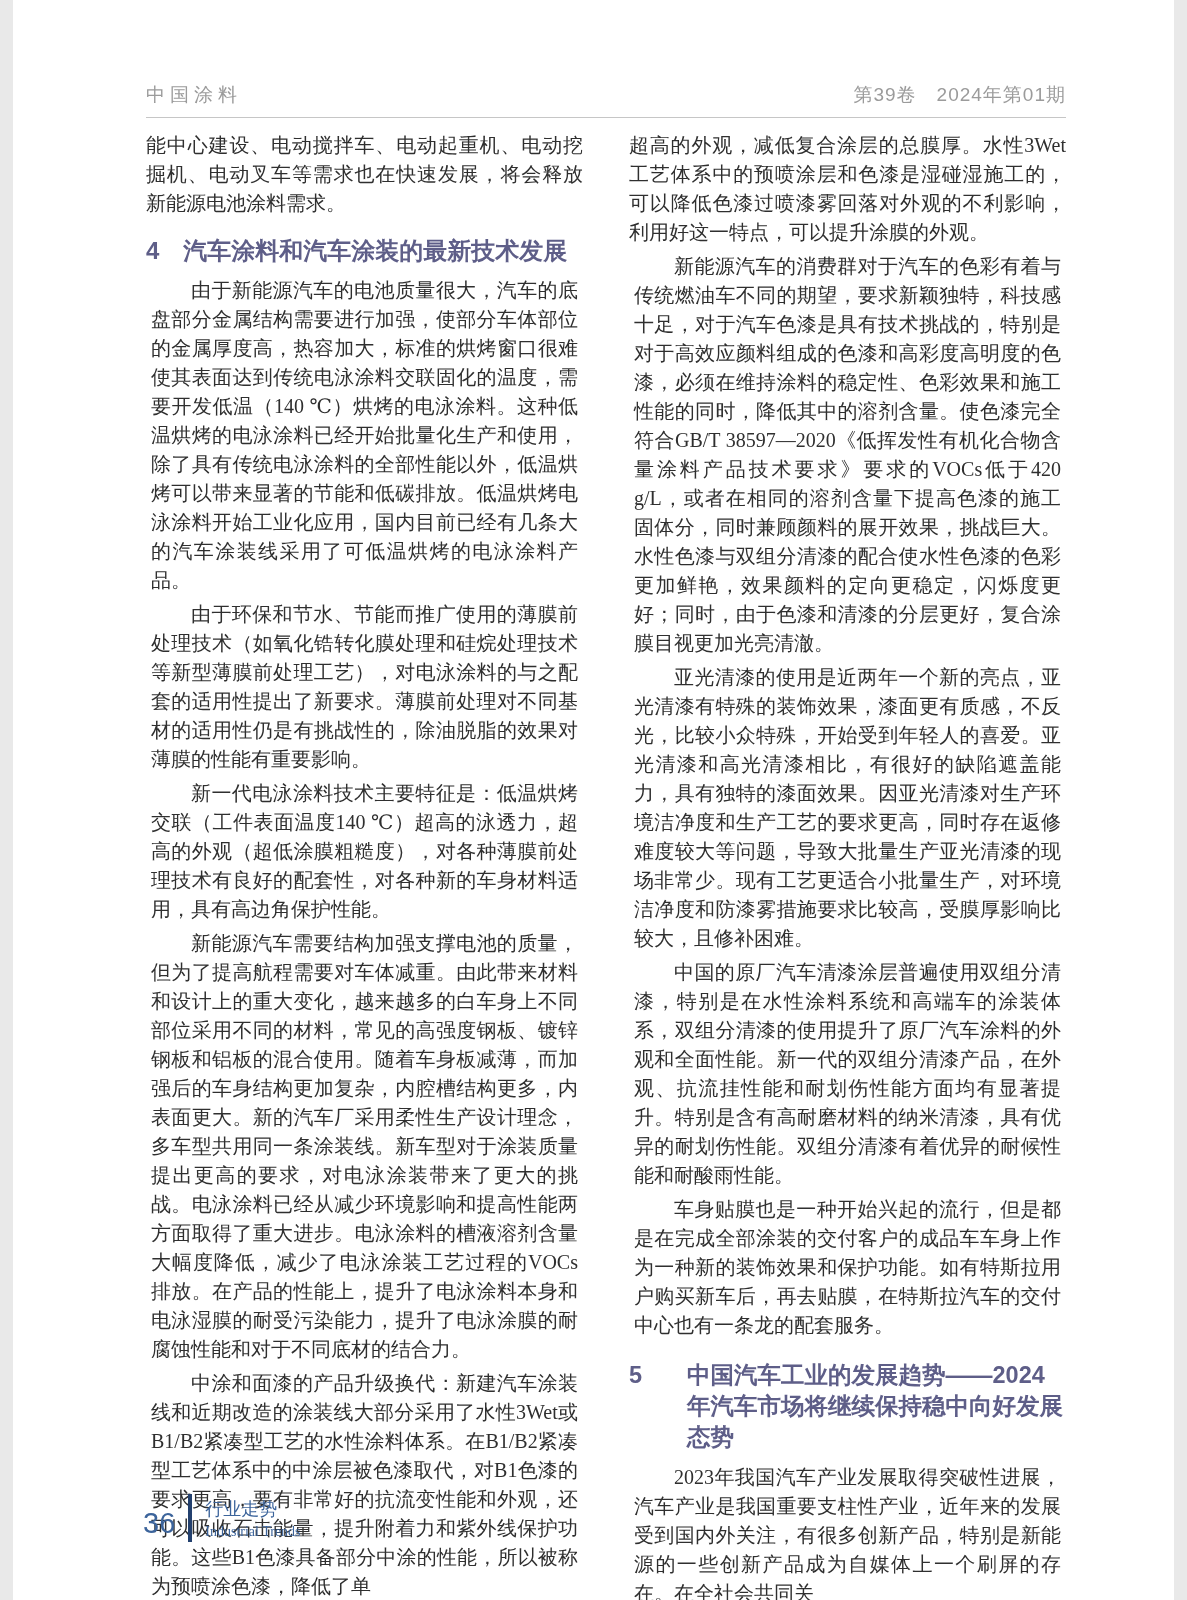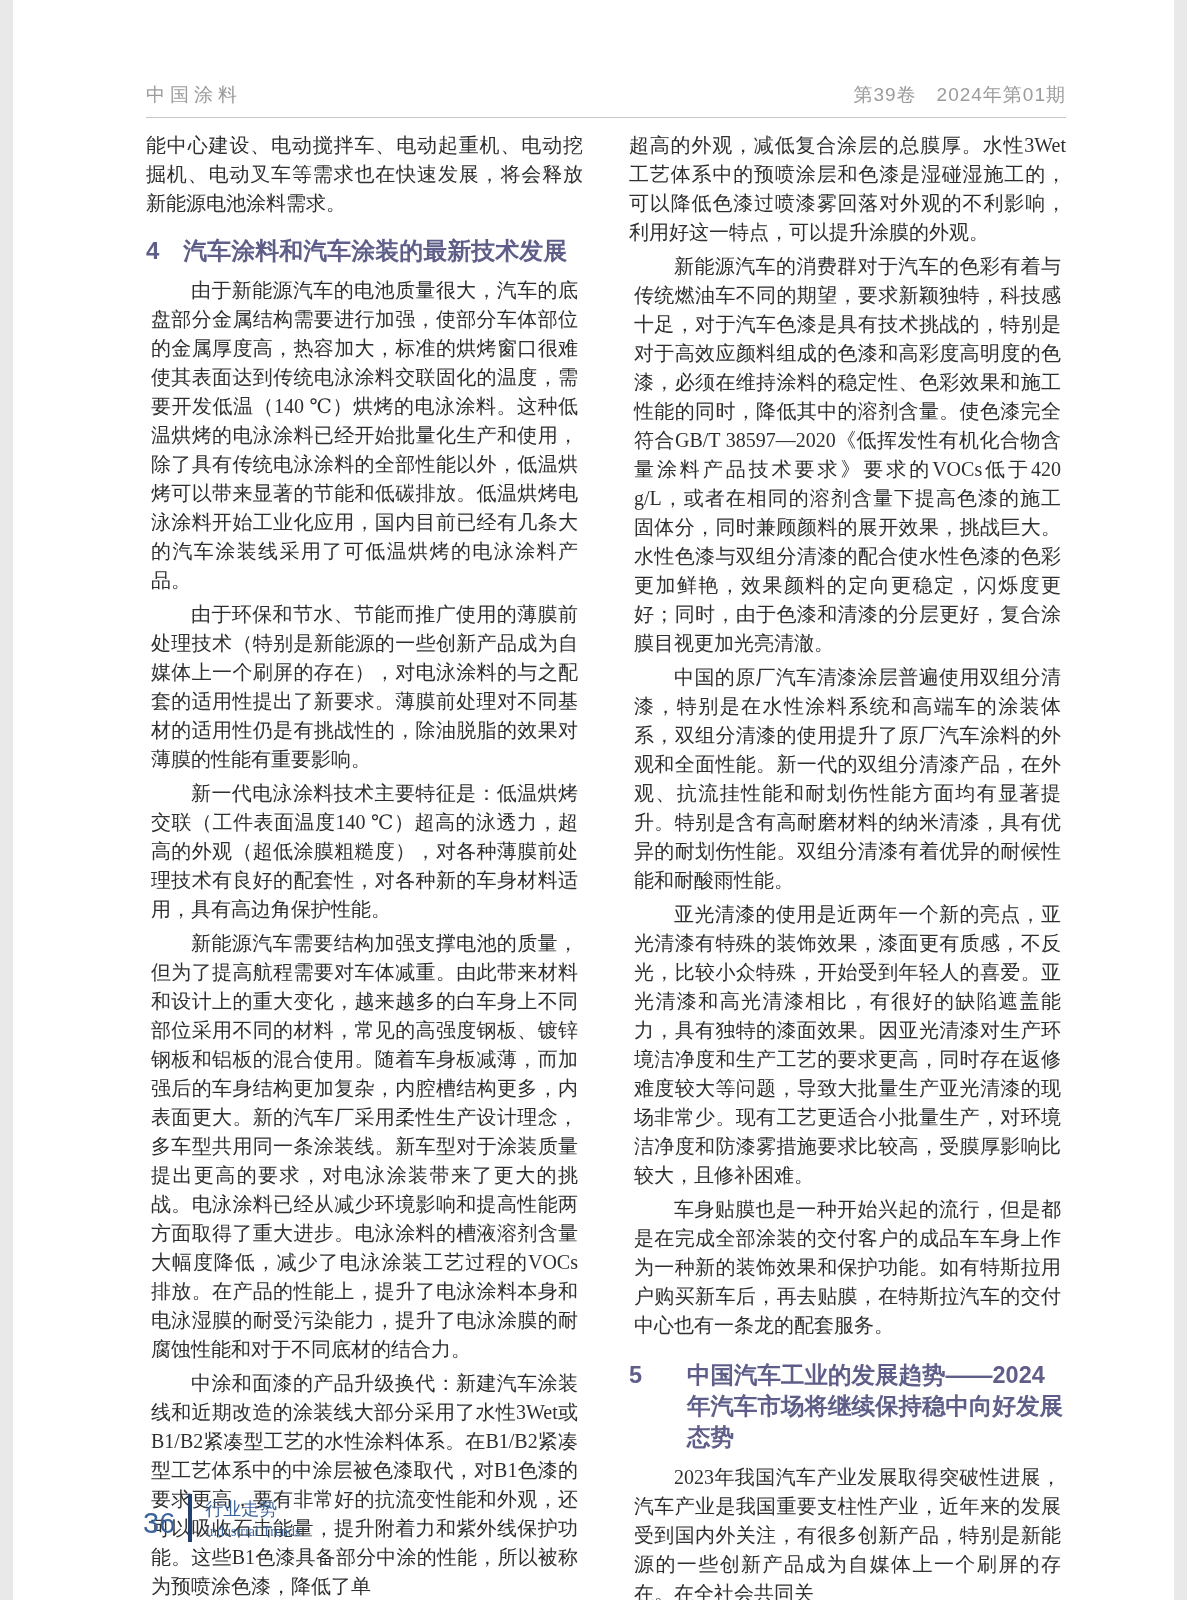--- a/index.html
+++ b/index.html
@@ -77,31 +77,31 @@
 
     <div class="col">
       <p class="para-cont">能中心建设、电动搅拌车、电动起重机、电动挖掘机、电动叉车等需求也在快速发展，将会释放新能源电池涂料需求。</p>
 
       <div class="sec-heading sec4">
         <span class="sec-num">4</span>
         <span class="sec-title">汽车涂料和汽车涂装的最新技术发展</span>
       </div>
 
       <p class="para">由于新能源汽车的电池质量很大，汽车的底盘部分金属结构需要进行加强，使部分车体部位的金属厚度高，热容加大，标准的烘烤窗口很难使其表面达到传统电泳涂料交联固化的温度，需要开发低温（140 ℃）烘烤的电泳涂料。这种低温烘烤的电泳涂料已经开始批量化生产和使用，除了具有传统电泳涂料的全部性能以外，低温烘烤可以带来显著的节能和低碳排放。低温烘烤电泳涂料开始工业化应用，国内目前已经有几条大的汽车涂装线采用了可低温烘烤的电泳涂料产品。</p>
-      <p class="para">由于环保和节水、节能而推广使用的薄膜前处理技术（特别是新能源的一些创新产品成为自媒体上一个刷屏的存在），对电泳涂料的与之配套的适用性提出了新要求。薄膜前处理对不同基材的适用性仍是有挑战性的，除油脱脂的效果对薄膜的性能有重要影响。</p>
+      <p class="para">由于环保和节水、节能而推广使用的薄膜前处理技术（如氧化锆转化膜处理和硅烷处理技术等新型薄膜前处理工艺），对电泳涂料的与之配套的适用性提出了新要求。薄膜前处理对不同基材的适用性仍是有挑战性的，除油脱脂的效果对薄膜的性能有重要影响。</p>
       <p class="para">新一代电泳涂料技术主要特征是：低温烘烤交联（工件表面温度140 ℃）超高的泳透力，超高的外观（超低涂膜粗糙度），对各种薄膜前处理技术有良好的配套性，对各种新的车身材料适用，具有高边角保护性能。</p>
       <p class="para">新能源汽车需要结构加强支撑电池的质量，但为了提高航程需要对车体减重。由此带来材料和设计上的重大变化，越来越多的白车身上不同部位采用不同的材料，常见的高强度钢板、镀锌钢板和铝板的混合使用。随着车身板减薄，而加强后的车身结构更加复杂，内腔槽结构更多，内表面更大。新的汽车厂采用柔性生产设计理念，多车型共用同一条涂装线。新车型对于涂装质量提出更高的要求，对电泳涂装带来了更大的挑战。电泳涂料已经从减少环境影响和提高性能两方面取得了重大进步。电泳涂料的槽液溶剂含量大幅度降低，减少了电泳涂装工艺过程的VOCs排放。在产品的性能上，提升了电泳涂料本身和电泳湿膜的耐受污染能力，提升了电泳涂膜的耐腐蚀性能和对于不同底材的结合力。</p>
       <p class="para">中涂和面漆的产品升级换代：新建汽车涂装线和近期改造的涂装线大部分采用了水性3Wet或B1/B2紧凑型工艺的水性涂料体系。在B1/B2紧凑型工艺体系中的中涂层被色漆取代，对B1色漆的要求更高，要有非常好的抗流变性能和外观，还可以吸收石击能量，提升附着力和紫外线保护功能。这些B1色漆具备部分中涂的性能，所以被称为预喷涂色漆，降低了单</p>
     </div>
 
     <div class="col">
       <p class="para-cont">超高的外观，减低复合涂层的总膜厚。水性3Wet工艺体系中的预喷涂层和色漆是湿碰湿施工的，可以降低色漆过喷漆雾回落对外观的不利影响，利用好这一特点，可以提升涂膜的外观。</p>
       <p class="para">新能源汽车的消费群对于汽车的色彩有着与传统燃油车不同的期望，要求新颖独特，科技感十足，对于汽车色漆是具有技术挑战的，特别是对于高效应颜料组成的色漆和高彩度高明度的色漆，必须在维持涂料的稳定性、色彩效果和施工性能的同时，降低其中的溶剂含量。使色漆完全符合GB/T 38597—2020《低挥发性有机化合物含量涂料产品技术要求》要求的VOCs低于420 g/L，或者在相同的溶剂含量下提高色漆的施工固体分，同时兼顾颜料的展开效果，挑战巨大。水性色漆与双组分清漆的配合使水性色漆的色彩更加鲜艳，效果颜料的定向更稳定，闪烁度更好；同时，由于色漆和清漆的分层更好，复合涂膜目视更加光亮清澈。</p>
+      <p class="para">亚光清漆的使用是近两年一个新的亮点，亚光清漆有特殊的装饰效果，漆面更有质感，不反光，比较小众特殊，开始受到年轻人的喜爱。亚光清漆和高光清漆相比，有很好的缺陷遮盖能力，具有独特的漆面效果。因亚光清漆对生产环境洁净度和生产工艺的要求更高，同时存在返修难度较大等问题，导致大批量生产亚光清漆的现场非常少。现有工艺更适合小批量生产，对环境洁净度和防漆雾措施要求比较高，受膜厚影响比较大，且修补困难。</p>
       <p class="para">中国的原厂汽车清漆涂层普遍使用双组分清漆，特别是在水性涂料系统和高端车的涂装体系，双组分清漆的使用提升了原厂汽车涂料的外观和全面性能。新一代的双组分清漆产品，在外观、抗流挂性能和耐划伤性能方面均有显著提升。特别是含有高耐磨材料的纳米清漆，具有优异的耐划伤性能。双组分清漆有着优异的耐候性能和耐酸雨性能。</p>
-      <p class="para">亚光清漆的使用是近两年一个新的亮点，亚光清漆有特殊的装饰效果，漆面更有质感，不反光，比较小众特殊，开始受到年轻人的喜爱。亚光清漆和高光清漆相比，有很好的缺陷遮盖能力，具有独特的漆面效果。因亚光清漆对生产环境洁净度和生产工艺的要求更高，同时存在返修难度较大等问题，导致大批量生产亚光清漆的现场非常少。现有工艺更适合小批量生产，对环境洁净度和防漆雾措施要求比较高，受膜厚影响比较大，且修补困难。</p>
       <p class="para">车身贴膜也是一种开始兴起的流行，但是都是在完成全部涂装的交付客户的成品车车身上作为一种新的装饰效果和保护功能。如有特斯拉用户购买新车后，再去贴膜，在特斯拉汽车的交付中心也有一条龙的配套服务。</p>
 
       <div class="sec-heading sec5">
         <span class="sec-num">5</span>
         <span class="sec-title">中国汽车工业的发展趋势——2024年汽车市场将继续保持稳中向好发展态势</span>
       </div>
 
       <p class="para">2023年我国汽车产业发展取得突破性进展，汽车产业是我国重要支柱性产业，近年来的发展受到国内外关注，有很多创新产品，特别是新能源的一些创新产品成为自媒体上一个刷屏的存在。在全社会共同关</p>
     </div>
 

